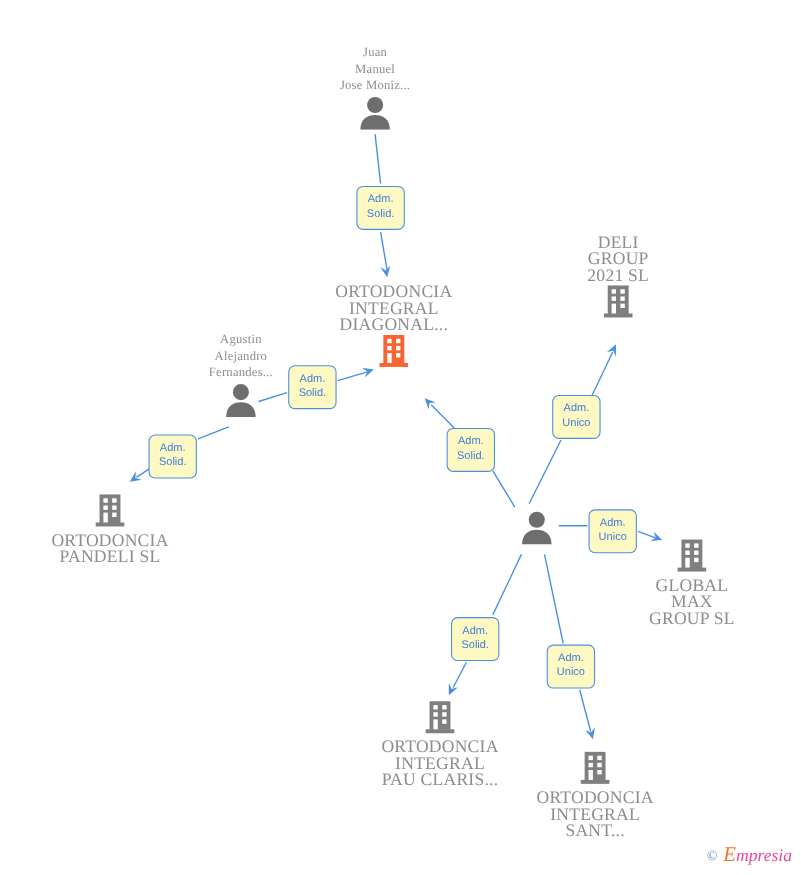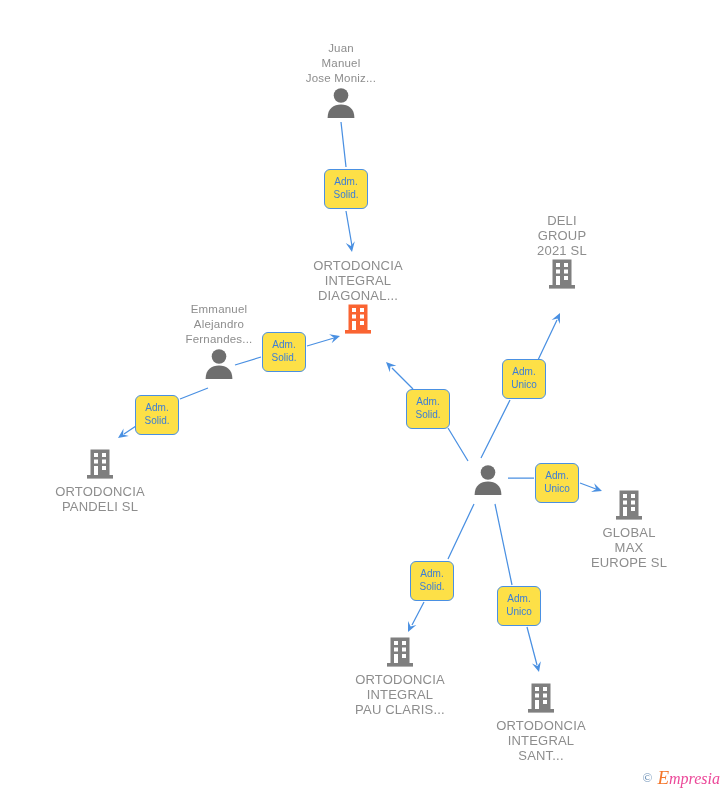--- a/index.html
+++ b/index.html
@@ -24,50 +24,51 @@
     width: 728px;
     height: 795px;
     pointer-events: none;
   }
   .node {
     position: absolute;
     width: 140px;
     margin-left: -70px;
     text-align: center;
     cursor: pointer;
+    font-family: Liberation Serif, serif;
   }
   .node .nlabel {
     font-size: 11.5px;
     line-height: 15px;
     color: #8d8d8d;
     letter-spacing: 0.2px;
     white-space: pre-line;
   }
   .node.company .nlabel {
-    font-size: 13px;
+    font-size: 16px;
   }
   .icon-wrap {
     height: 36px;
     display: flex;
     align-items: flex-start;
     justify-content: center;
   }
   .node.below .icon-wrap { margin-top: 2px; }
   .node.above .icon-wrap { margin-bottom: 2px; }
 
   .elabel {
     position: absolute;
     box-sizing: border-box;
     width: 44px;
     height: 40px;
     margin-left: -22px;
     margin-top: -20px;
     border: 1.3px solid #4a90e2;
     border-radius: 6px;
-    background: #fde047;
+    background: #fef9c3;
     color: #3b7dd8;
     font-size: 10px;
     line-height: 12.5px;
     padding-top: 6px;
     text-align: center;
     cursor: pointer;
     white-space: pre-line;
   }
   .watermark {
     position: absolute;
@@ -144,21 +145,21 @@
           <rect x="16" y="5" width="4" height="4" fill="#ffffff"></rect>
         <rect x="8" y="11.5" width="4" height="4" fill="#ffffff"></rect>
           <rect x="16" y="11.5" width="4" height="4" fill="#ffffff"></rect>
         <rect x="8" y="18" width="4" height="9" fill="#ffffff"></rect>
           <rect x="16" y="18" width="4" height="4" fill="#ffffff"></rect>
       </svg>
     </div>
   </div>
 
   <div class="node person above" style="left:219px; top:302px;">
-    <div class="nlabel">Emmanuel
+    <div class="nlabel">Agustin
 Alejandro
 Fernandes...</div>
     <div class="icon-wrap">
       <svg width="30" height="32" viewBox="0 0 30 32">
           <circle cx="15" cy="9.5" r="7.3" fill="#6e6e6e"></circle>
           <path d="M 1.6 32 C 1.6 22.6 7.6 18.6 15 18.6 C 22.4 18.6 28.4 22.6 28.4 32 Z" fill="#6e6e6e"></path>
         </svg>
     </div>
   </div>
 
@@ -214,21 +215,21 @@
         <rect x="8" y="5" width="4" height="4" fill="#ffffff"></rect>
           <rect x="16" y="5" width="4" height="4" fill="#ffffff"></rect>
         <rect x="8" y="11.5" width="4" height="4" fill="#ffffff"></rect>
           <rect x="16" y="11.5" width="4" height="4" fill="#ffffff"></rect>
         <rect x="8" y="18" width="4" height="9" fill="#ffffff"></rect>
           <rect x="16" y="18" width="4" height="4" fill="#ffffff"></rect>
       </svg>
     </div>
     <div class="nlabel">GLOBAL
 MAX
-EUROPE  SL</div>
+GROUP  SL</div>
   </div>
 
   <div class="node company below" style="left:400px; top:634px;">
     <div class="icon-wrap">
       <svg width="28" height="32" viewBox="0 0 28 32">
         <rect x="4.5" y="1.5" width="19" height="26" fill="#7f7f7f"></rect>
         <rect x="1" y="27" width="26" height="3.6" fill="#7f7f7f"></rect>
         <rect x="8" y="5" width="4" height="4" fill="#ffffff"></rect>
           <rect x="16" y="5" width="4" height="4" fill="#ffffff"></rect>
         <rect x="8" y="11.5" width="4" height="4" fill="#ffffff"></rect>

